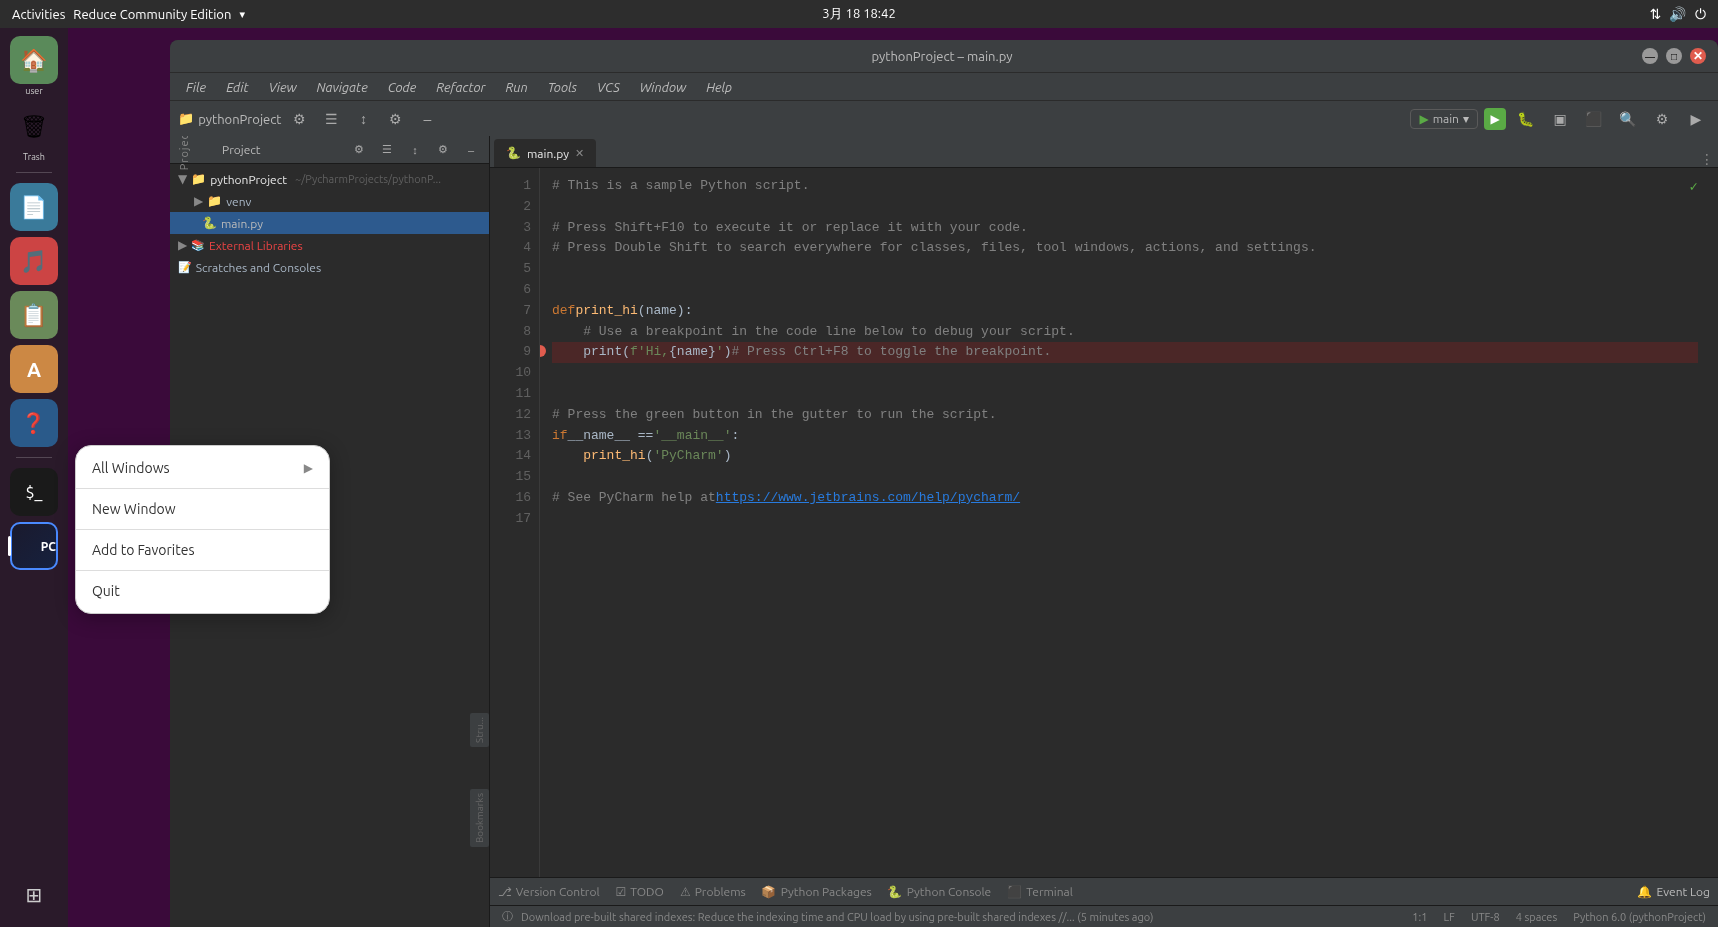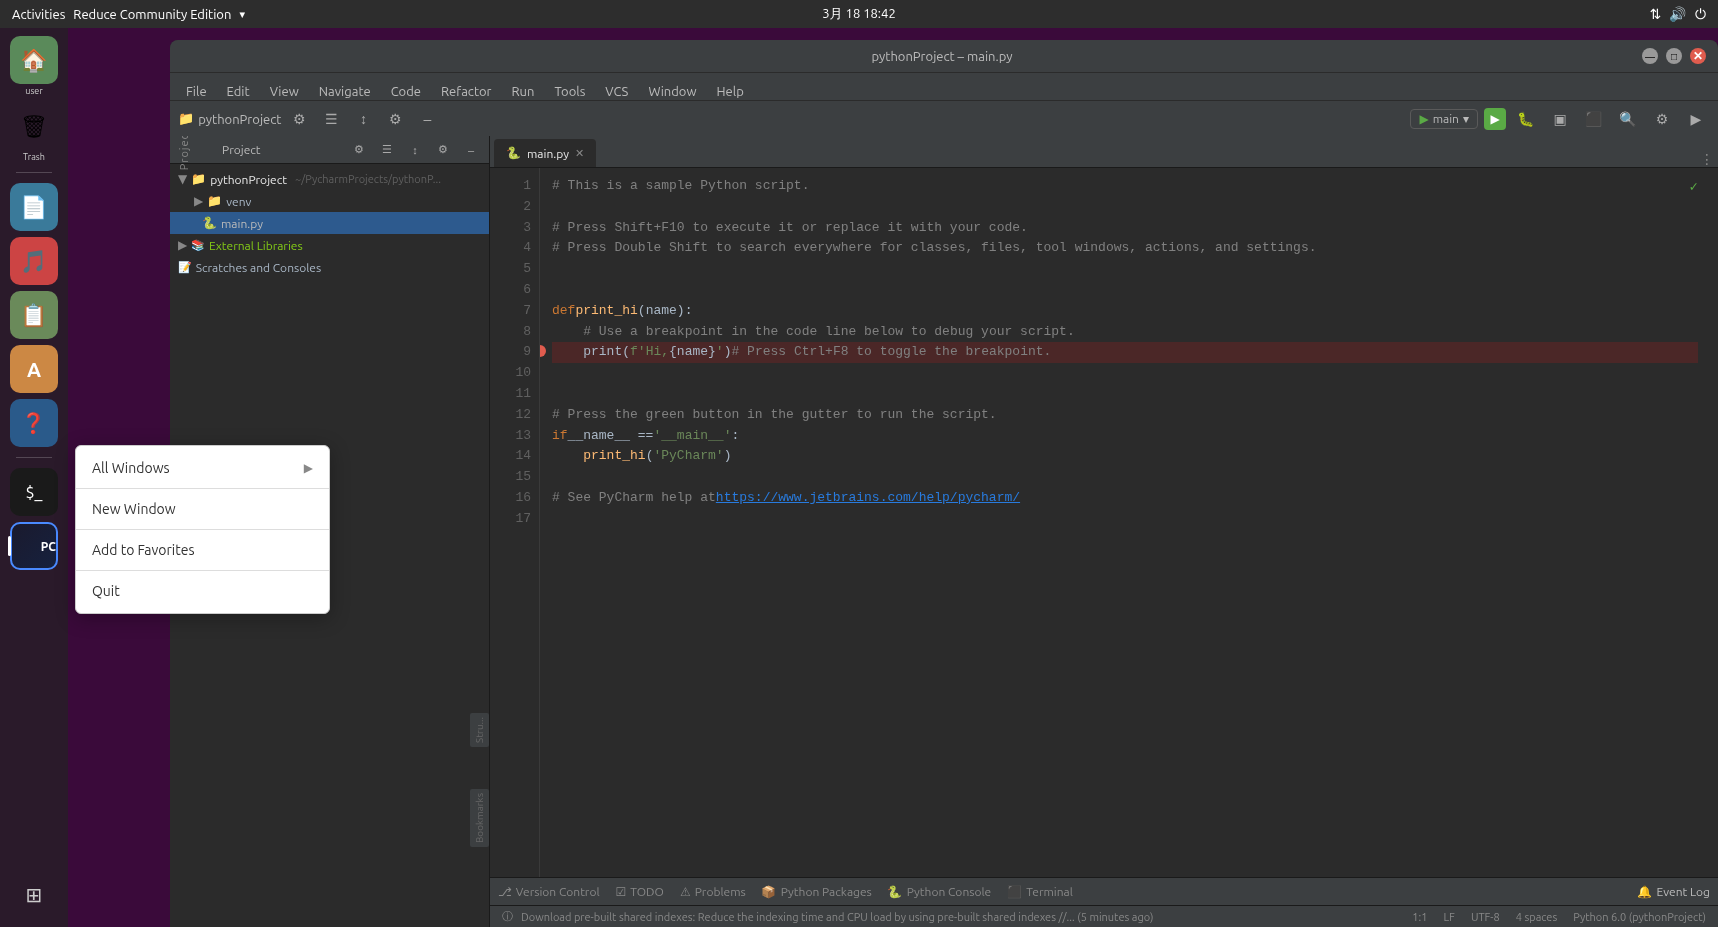--- a/index.html
+++ b/index.html
@@ -122,25 +122,26 @@
     }
     .title-btn.minimize { background: #999; }
     .title-btn.maximize { background: #999; }
     .title-btn.close { background: #e05c4e; color: #fff; font-size: 12px; font-weight: bold; }
 
     
     .menu-bar {
       height: 28px;
       background: #3c3f41;
       display: flex;
-      align-items: flex-end;
+      align-items: center;
       padding: 0 8px;
       gap: 4px;
       flex-shrink: 0;
       border-top: 1px solid #2b2b2b;
+      font-style: italic;
     }
     .menu-item {
       color: #bbb;
       font-size: 13px;
       padding: 2px 8px;
       cursor: pointer;
       border-radius: 3px;
     }
 
     
@@ -336,21 +337,21 @@
     .status-right { display: flex; align-items: center; gap: 16px; }
 
     
     .context-menu {
       position: absolute;
       top: 445px;
       left: 75px;
       width: 255px;
       background: #fff;
       border: 1px solid #ccc;
-      border-radius: 6px;
+      border-radius: 16px;
       box-shadow: 0 4px 20px rgba(0,0,0,0.3);
       z-index: 1000;
       padding: 6px 0;
     }
     .ctx-item {
       padding: 8px 16px;
       font-size: 14px;
       color: #333;
       cursor: pointer;
       display: flex;
@@ -583,21 +584,21 @@
           <span>📁</span>
           <span style="color:#a9b7c6;">venv</span>
         </div>
         <div class="tree-item selected" style="padding-left:32px;">
           <span>🐍</span>
           <span>main.py</span>
         </div>
         <div class="tree-item">
           <span style="color:#888;">▶</span>
           <span style="font-size:11px;">📚</span>
-          <span style="color:#84cc16;">External Libraries</span>
+          <span style="color:#ef4444;">External Libraries</span>
         </div>
         <div class="tree-item">
           <span style="font-size:11px;">📝</span>
           <span style="color:#a9b7c6;">Scratches and Consoles</span>
         </div>
       </div>
 
       <div class="structure-label">
         <span>Stru...</span>
       </div>

